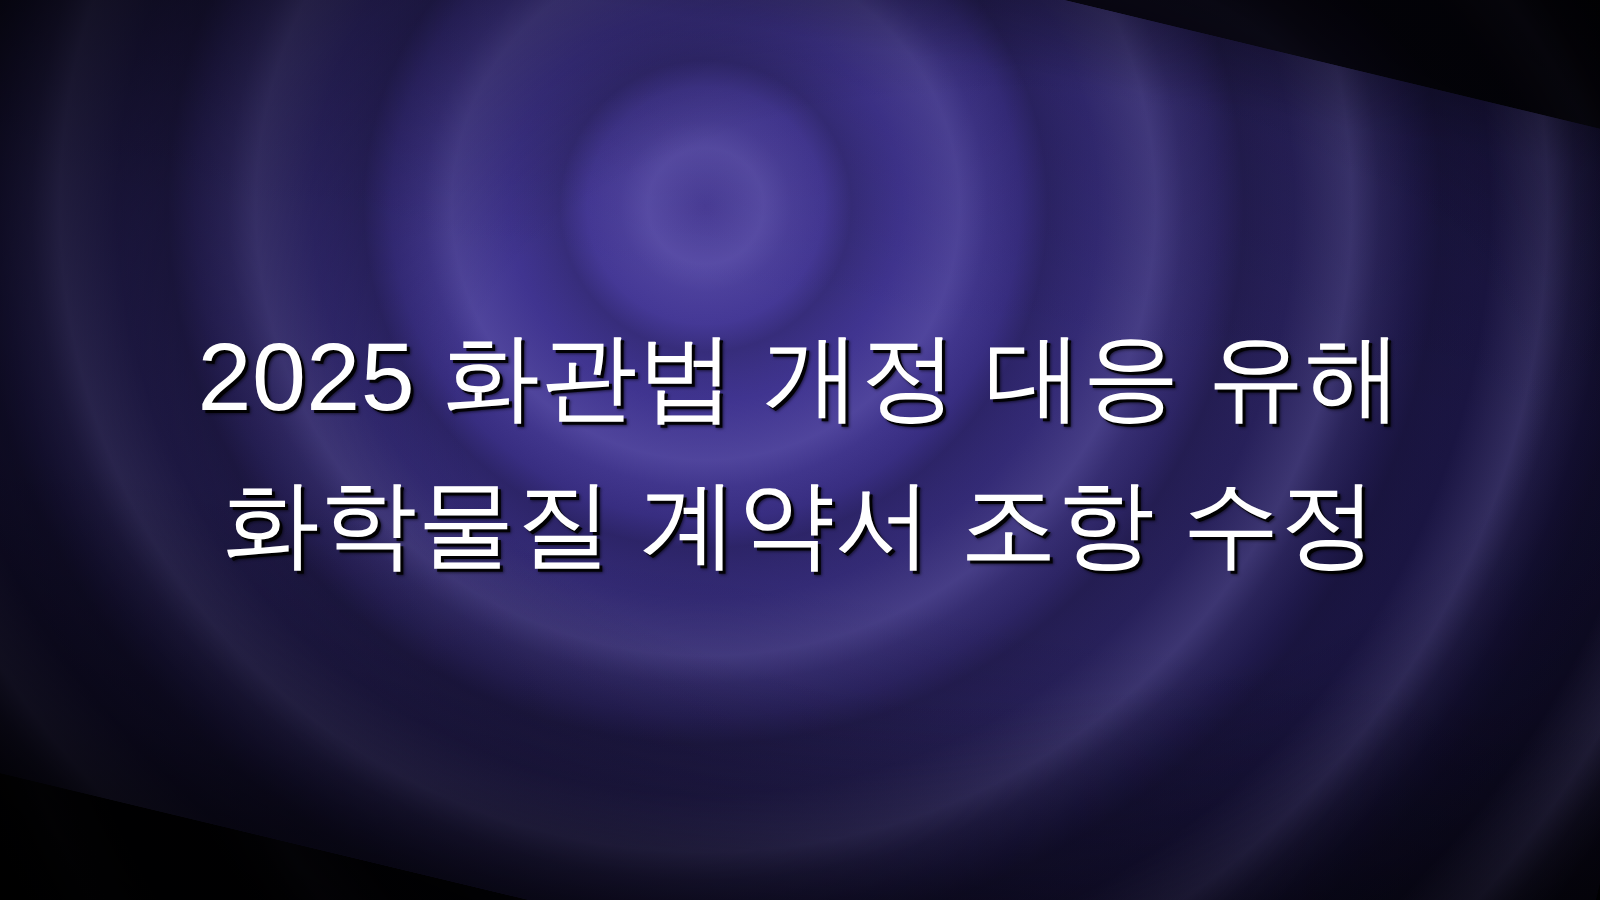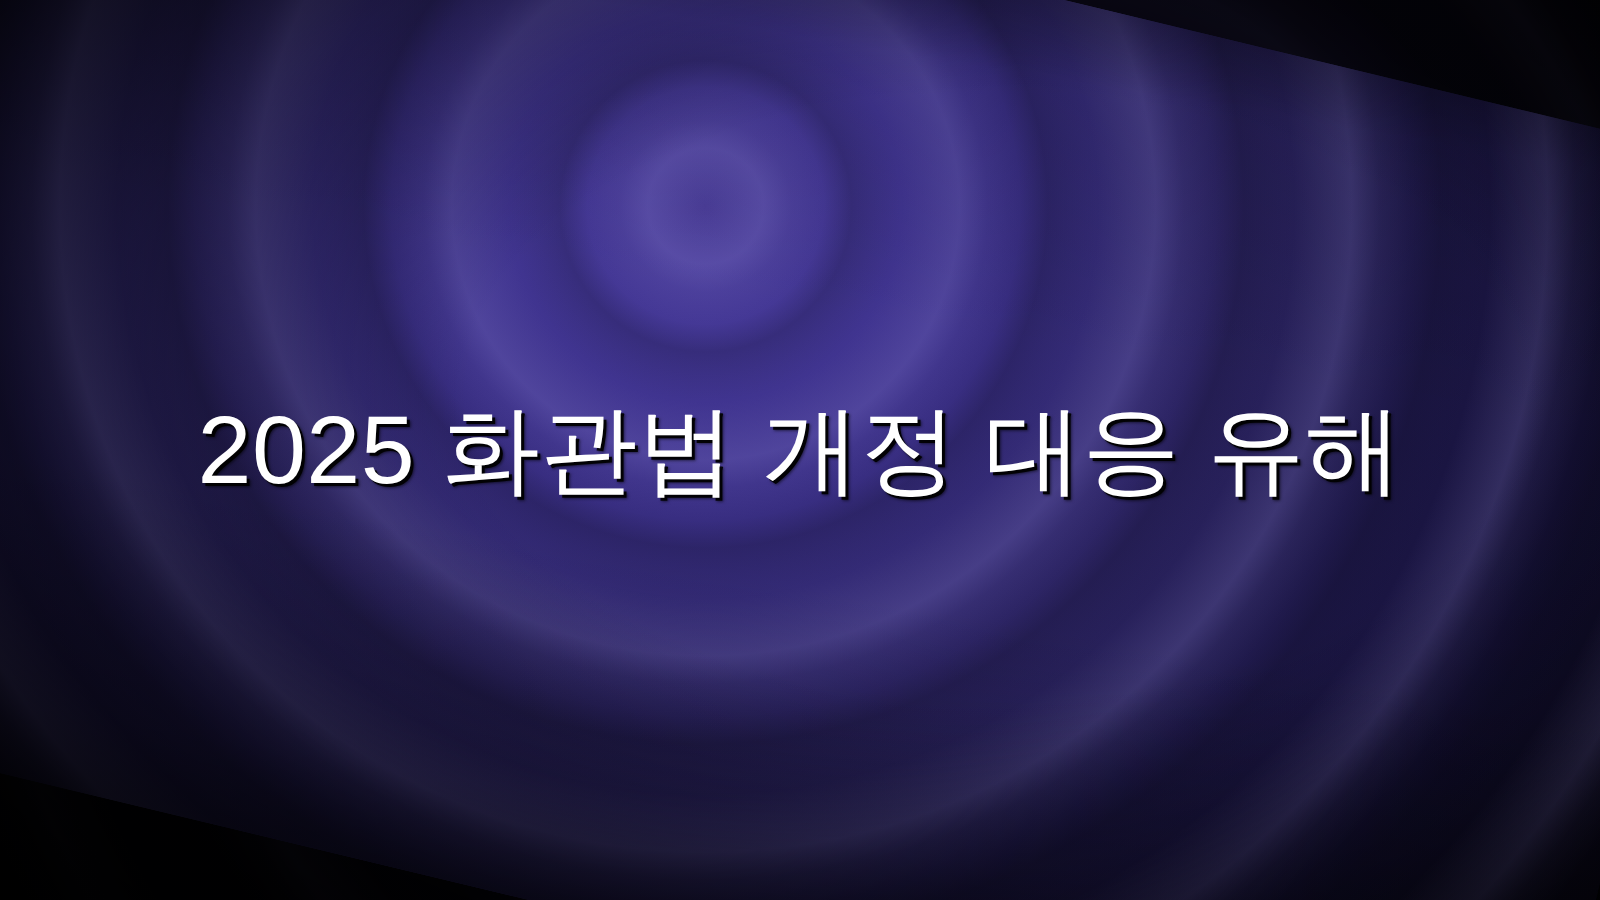--- a/index.html
+++ b/index.html
@@ -188,15 +188,16 @@
         <div class="ripple"></div>
       </div>
       <div class="panel-shade"></div>
     </div>
 
     <div class="vignette"></div>
   </div>
 
   <div class="title-block">
     <div class="title-line">2025 화관법 개정 대응 유해</div>
+    <div class="title-line">화학물질 계약서 조항 수정</div>
   </div>
 
 </div>
 
 </body></html>

